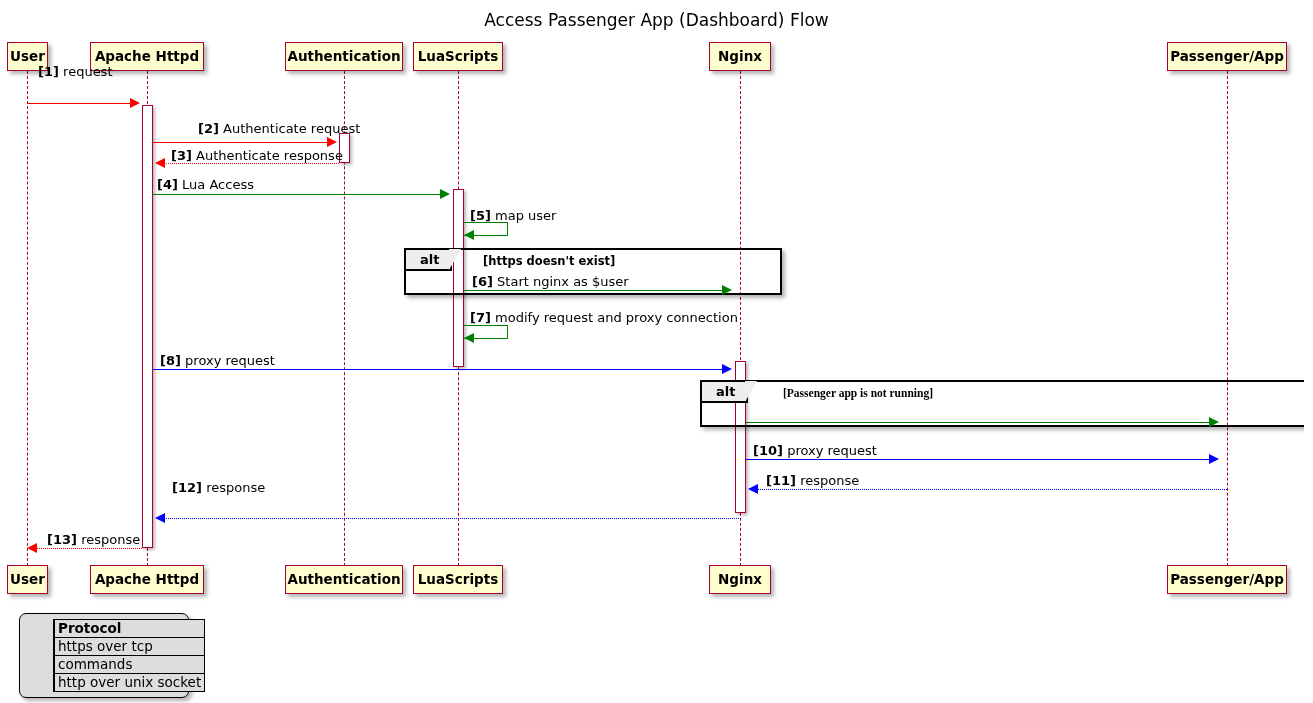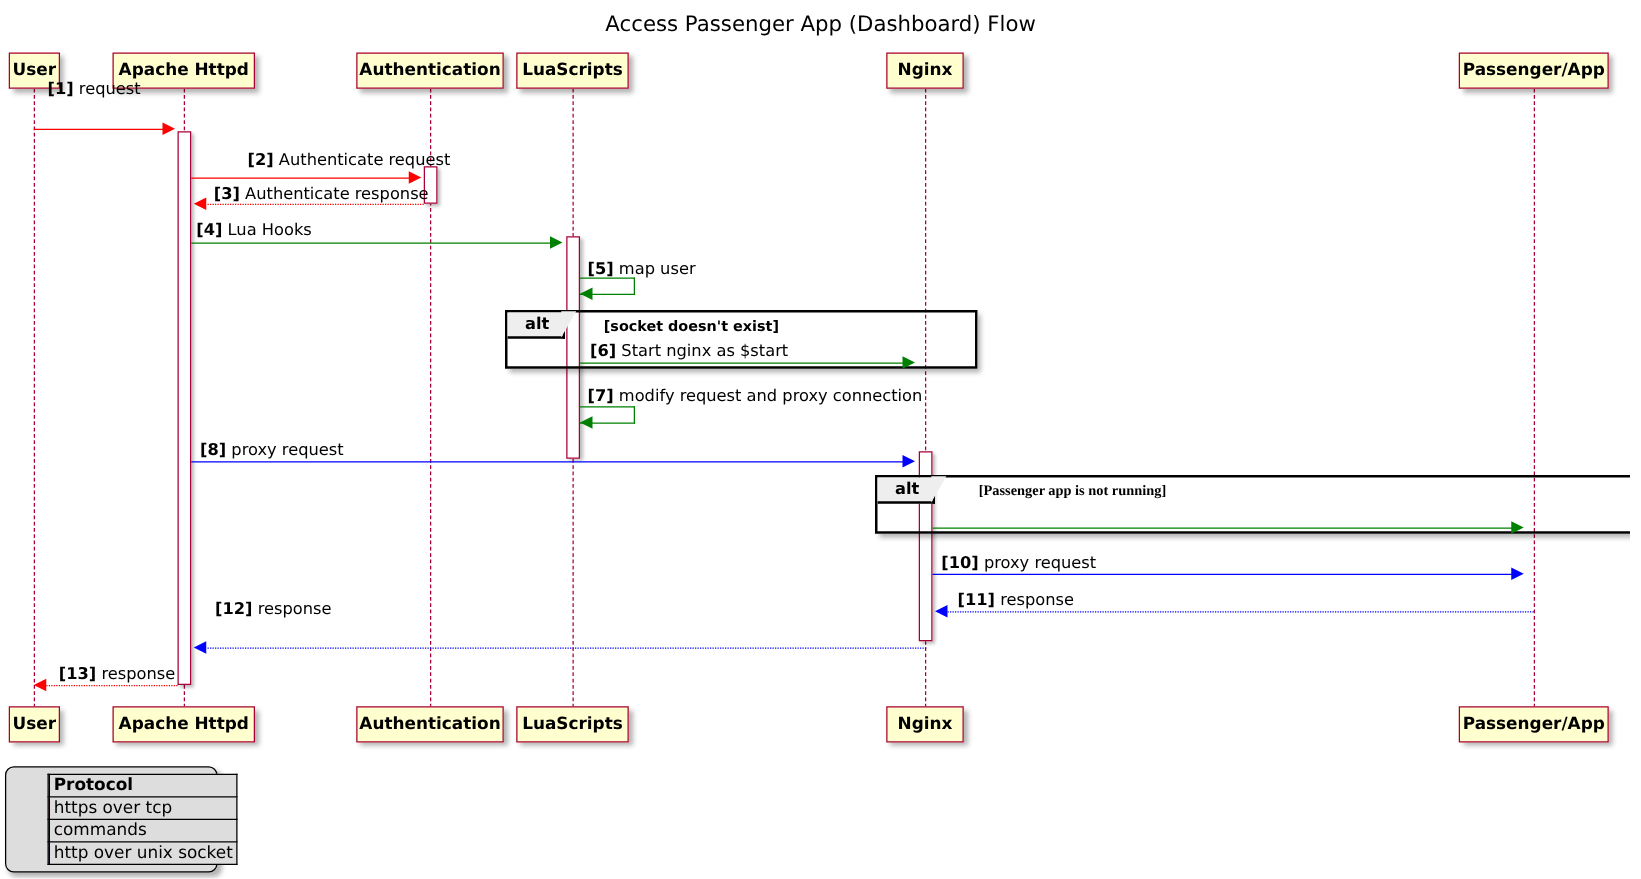--- a/index.html
+++ b/index.html
@@ -211,21 +211,21 @@
   <div class="participant" style="left:709px; top:565px; width:62px;">Nginx</div>
   <div class="participant" style="left:1167px;top:565px; width:120px;">Passenger/App</div>
 
   <div class="activation" style="left:142px; top:105px; width:11px; height:443px;"></div>
   <div class="activation" style="left:339px; top:133px; width:11px; height:30px;"></div>
   <div class="activation" style="left:453px; top:189px; width:11px; height:178px;"></div>
   <div class="activation" style="left:735px; top:361px; width:11px; height:152px;"></div>
 
   <div class="group-box" style="left:404px; top:248px; width:378px; height:47px;"></div>
   <div class="group-header" style="left:406px; top:250px; width:46px;">alt</div>
-  <div class="group-label" style="left:483px; top:256px;">[socket doesn't exist]</div>
+  <div class="group-label" style="left:483px; top:256px;">[https doesn't exist]</div>
 
   <div class="group-box" style="left:700px; top:380px; width:606px; height:47px;"></div>
   <div class="group-header" style="left:702px; top:382px; width:46px;">alt</div>
   <div class="group-label" style="left:783px; top:388px;font-family:Liberation Serif, serif;">[Passenger app is not running]</div>
 
   <div class="msg-line solid" style="left:27px; top:103px; width:105px; border-top-color:#FF0000;"></div>
   <div class="msg-head right" style="left:130px; top:98px; border-left-color:#FF0000;"></div>
   <div class="msg-label" style="left:38px; top:65px;">
     <b>[1]</b>
     <span>request</span>
@@ -242,35 +242,35 @@
   <div class="msg-head left" style="left:155px; top:158px; border-right-color:#FF0000;"></div>
   <div class="msg-label" style="left:171px; top:149px;">
     <b>[3]</b>
     <span>Authenticate response</span>
   </div>
 
   <div class="msg-line solid" style="left:153px; top:194px; width:288px; border-top-color:#008000;"></div>
   <div class="msg-head right" style="left:440px; top:189px; border-left-color:#008000;"></div>
   <div class="msg-label" style="left:157px; top:178px;">
     <b>[4]</b>
-    <span>Lua Hooks</span>
+    <span>Lua Access</span>
   </div>
 
   <div class="selfloop" style="left:464px; top:222px; width:44px; height:14px; border-color:#008000;"></div>
   <div class="msg-head left" style="left:464px; top:230px; border-right-color:#008000;"></div>
   <div class="msg-label" style="left:470px; top:209px;">
     <b>[5]</b>
     <span>map user</span>
   </div>
 
   <div class="msg-line solid" style="left:464px; top:290px; width:260px; border-top-color:#008000;"></div>
   <div class="msg-head right" style="left:722px; top:285px; border-left-color:#008000;"></div>
   <div class="msg-label" style="left:472px; top:275px;">
     <b>[6]</b>
-    <span>Start nginx as $start</span>
+    <span>Start nginx as $user</span>
   </div>
 
   <div class="selfloop" style="left:464px; top:325px; width:44px; height:14px; border-color:#008000;"></div>
   <div class="msg-head left" style="left:464px; top:333px; border-right-color:#008000;"></div>
   <div class="msg-label" style="left:470px; top:311px;">
     <b>[7]</b>
     <span>modify request and proxy connection</span>
   </div>
 
   <div class="msg-line solid" style="left:153px; top:369px; width:571px; border-top-color:#0000FF;"></div>
@@ -304,21 +304,21 @@
     <span>response</span>
   </div>
 
   <div class="msg-line dotted" style="left:35px; top:548px; width:107px; border-top-color:#FF0000;"></div>
   <div class="msg-head left" style="left:27px; top:543px; border-right-color:#FF0000;"></div>
   <div class="msg-label" style="left:47px; top:533px;">
     <b>[13]</b>
     <span>response</span>
   </div>
 
-  <div class="legend" style="left:4px; top:613px; width:170px;padding-left:33px;">
+  <div class="legend" style="left:19px; top:613px; width:170px;padding-left:33px;">
     <table class="legend-table">
       <tbody>
           <tr>
         <td class="swatch" style="background:#DDDDDD;"></td>
         <td class="head">Protocol</td>
       </tr>
       <tr>
         <td class="swatch" style="background:#FF0000;"></td>
         <td>https over tcp</td>
       </tr>

